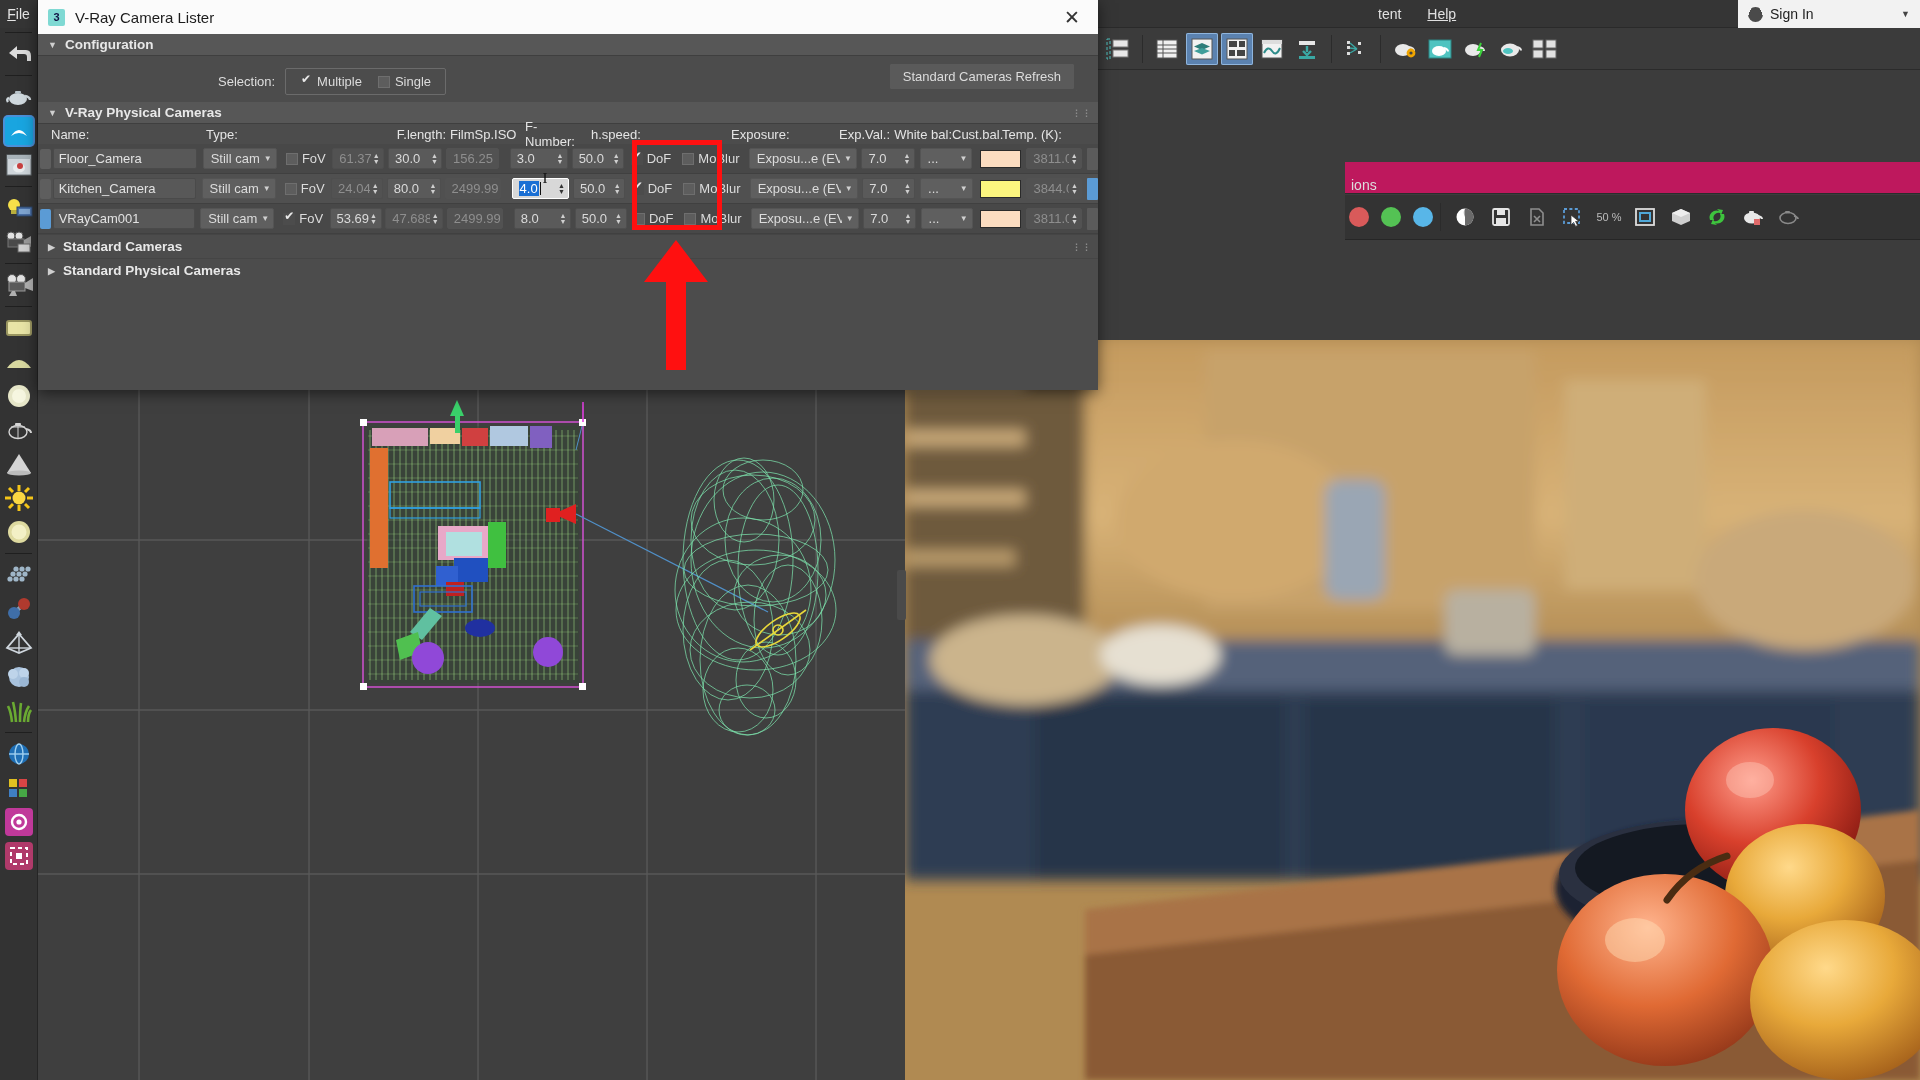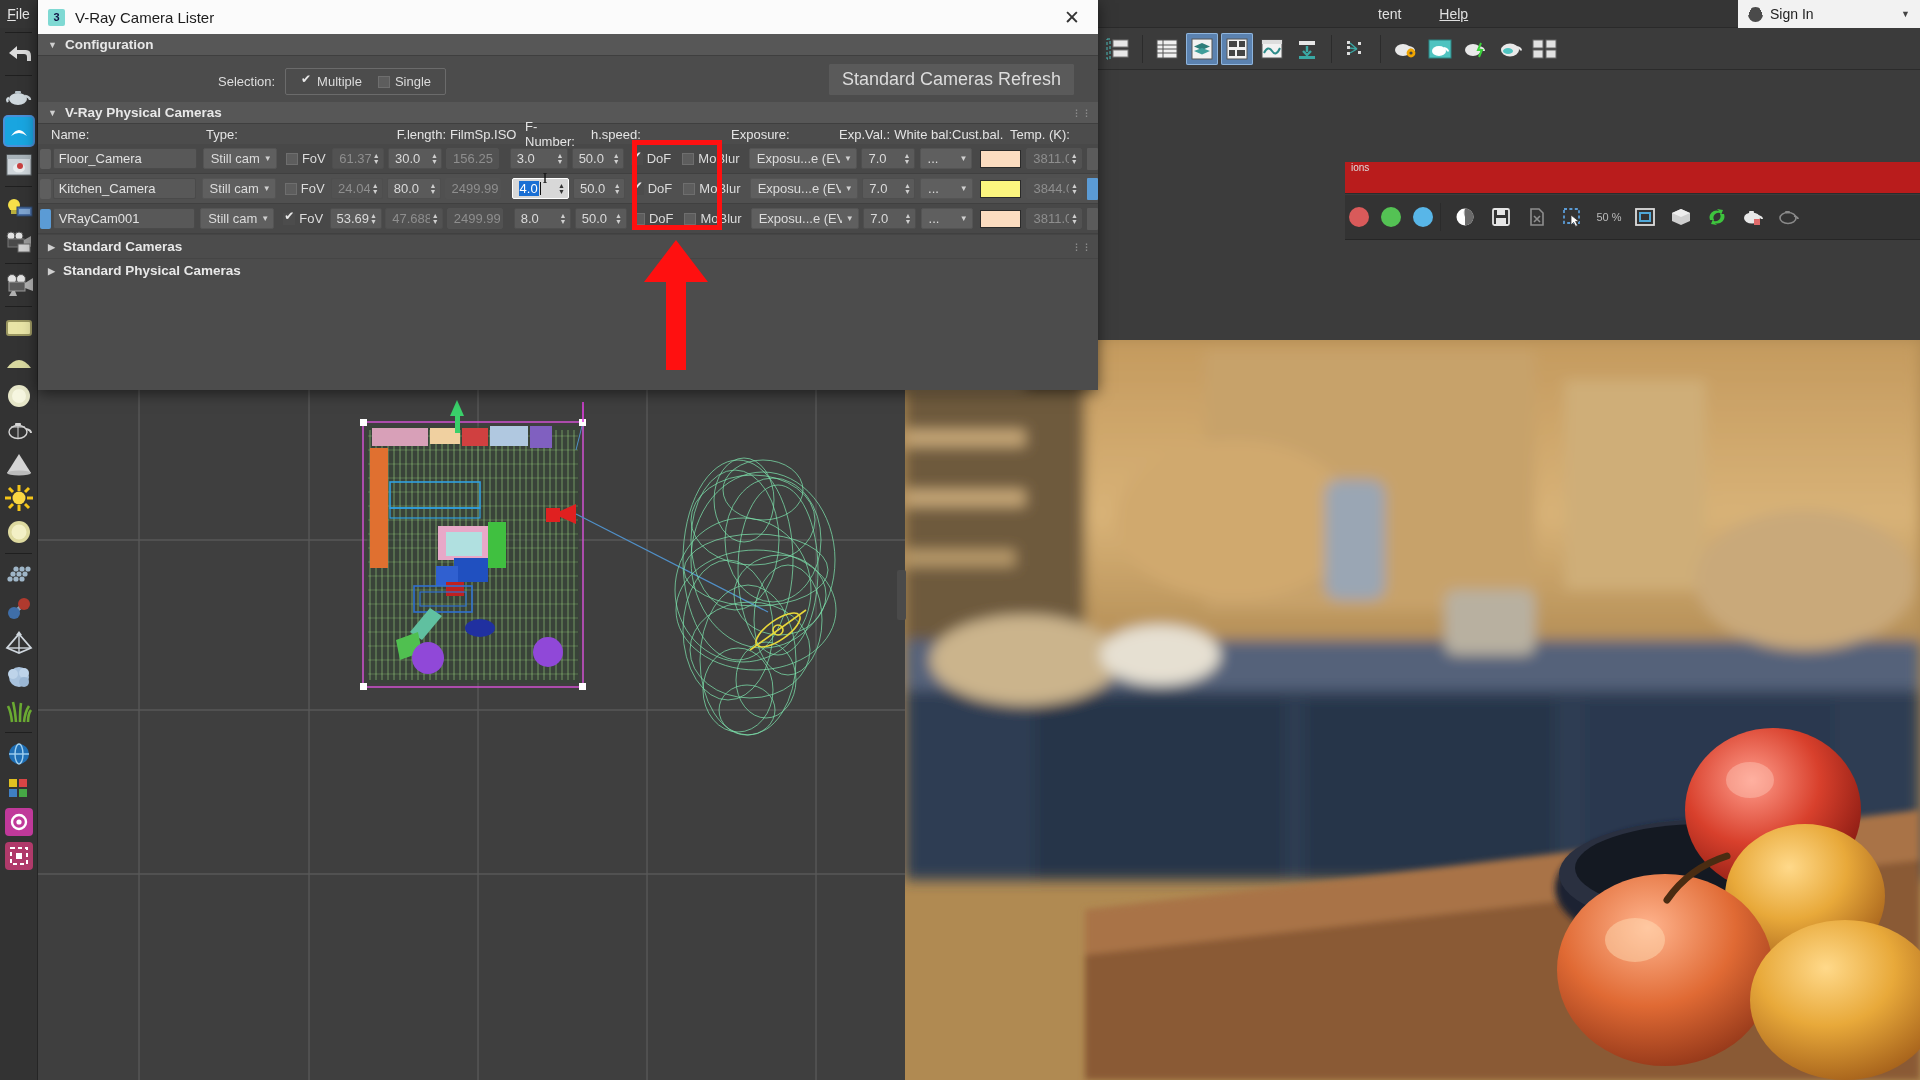--- a/index.html
+++ b/index.html
@@ -14,21 +14,21 @@
   #max-app { position:absolute; inset:0; background:#3c3c3c; }
 
   
   .menubar {
     position:absolute; left:0; top:0; width:1920px; height:28px;
     background:#353535; border-bottom:1px solid #2a2a2a;
     display:flex; align-items:center; padding-left:8px; gap:26px;
     font-size:14px; color:#e0e0e0;
   }
   .menubar .mi { cursor:default; }
-  .menubar .mi u { text-decoration:underline;margin-left:12px; }
+  .menubar .mi u { text-decoration:underline; }
   .signin {
     position:absolute; right:0; top:0; height:28px; width:182px;
     background:#f2f2f2; color:#222; display:flex; align-items:center;
     gap:7px; padding:0 10px; font-size:14px;
   }
   .signin .avatar {
     width:15px; height:15px; border-radius:50%;
     background:
       radial-gradient(circle at 50% 32%, #4a4a4a 0 4.5px, transparent 4.6px),
       radial-gradient(ellipse at 50% 115%, #4a4a4a 0 8px, transparent 8.1px);
@@ -50,22 +50,22 @@
   .tsep { width:1px; height:28px; background:#2b2b2b; margin:0 5px; flex:none; }
 
   
   .infostrip {
     position:absolute; left:1345px; top:130px; width:575px; height:32px;
     background:#fdfdfd; color:#333; font-size:15px;
     display:flex; align-items:center; padding-left:6px;
   }
   .optbar {
     position:absolute; left:1345px; top:162px; width:575px; height:32px;
-    background:#b91c1c; color:#ddd; font-size:10px;
-    display:flex; align-items:flex-start; padding-left:6px;
+    background:#be185d; color:#ddd; font-size:14px;
+    display:flex; align-items:flex-end; padding-left:6px;
     border-bottom:1px solid #2c2c2c;
   }
   .rfw-tools {
     position:absolute; left:1345px; top:195px; width:575px; height:45px;
     background:#333; display:flex; align-items:center; gap:2px; padding-left:4px;
     border-bottom:1px solid #262626;
   }
   .rfw-tools .tbtn { width:34px; height:34px; }
   .dot { width:20px;height:20px;border-radius:50%; display:block; }
 
@@ -151,21 +151,21 @@
   }
   .box.ck::after {
     content:"✔"; position:absolute; left:0px; top:-4px;
     font-size:12px; color:#e9e9e9; line-height:1;
   }
   .box.ck { background:#4c4c4c; border-color:#4c4c4c; }
 
   .stdrefresh {
     position:absolute; right:24px; top:8px;
     background:#5a5a5a; border:1px solid #5a5a5a; color:#dcdcdc;
-    padding:4px 12px; font-size:18px; border-radius:1px;
+    padding:4px 12px; font-size:13px; border-radius:1px;
   }
 
   
   .tbl-wrap { background:#4c4c4c; position:relative; }
   .hdr-row {
     height:20px; display:flex; align-items:center;
     font-size:13px; color:#e4e4e4; background:#4c4c4c;
   }
   .cam-row {
     height:30px; display:flex; align-items:center; gap:0;
@@ -904,21 +904,21 @@
       <span style="width:4px"></span>
       <span style="width:70px">FilmSp.ISO</span>
       <span style="width:5px"></span>
       <span style="width:62px">F-Number:</span>
       <span style="width:4px"></span>
       <span style="width:140px">h.speed:</span>
       <span style="width:108px">Exposure:</span>
       <span style="width:51px;text-align:right">Exp.Val.:</span>
       <span style="width:62px;text-align:right">White bal:</span>
       <span style="width:50px;text-align:right">Cust.bal.</span>
-      <span style="width:76px;text-align:center">Temp. (K):</span>
+      <span style="width:76px;text-align:left">Temp. (K):</span>
     </div>
 
     <div class="cam-row">
       <span style="width:2px"></span>
       <span class="swatchbar"></span>
       <span style="width:2px"></span>
       <span class="namefield">Floor_Camera</span>
       <span style="width:6px"></span>
       <span class="combo" style="width:78px">
         <span class="cv">Still cam</span>

